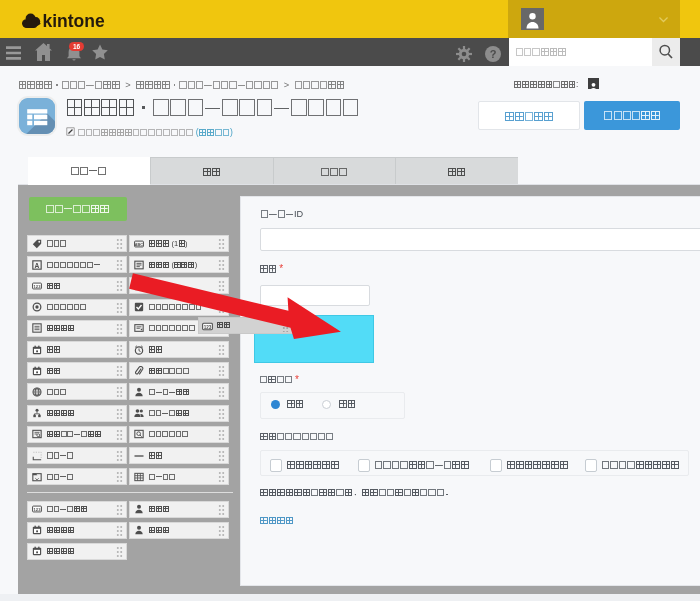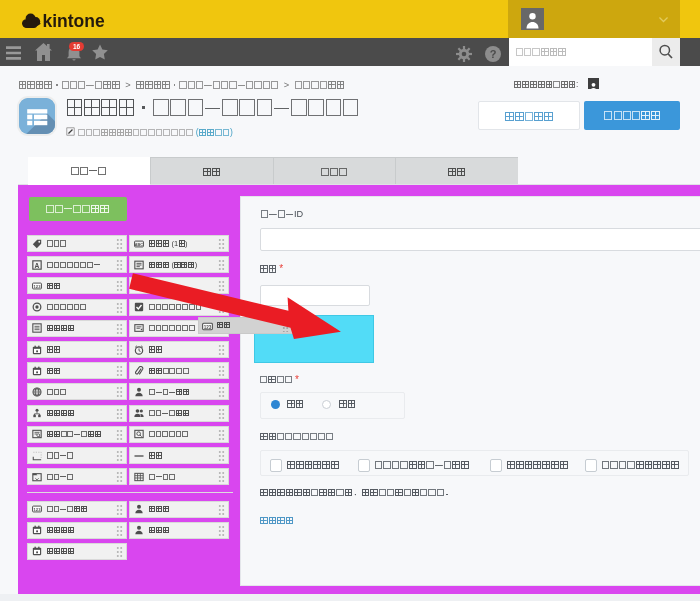--- a/index.html
+++ b/index.html
@@ -36,21 +36,21 @@
 #memo .mk{color:#45a0c4}
 .btn{position:absolute;height:29px;border-radius:2px;font-size:10.5px;text-align:center;line-height:29px}
 #bcancel{left:478px;top:101px;width:102px;background:#fff;border:1px solid #e2e5e9;color:#4194ca}
 #bupd{left:584px;top:101px;width:96px;background:#3b97da;color:#fff}
 
 .tab{position:absolute;top:157px;height:28px;width:122.5px;font-size:10px;color:#3c3c3c;
  text-align:center;line-height:28px;background:#d8dadb;border-left:1px solid #c8cbcc;border-top:1px solid #c8cbcc}
 .tab.on{background:#fff;border:none;z-index:3}
 #tabline{left:18px;top:184px;width:682px;height:1px;background:#e0e2e6;z-index:1}
 
-#panel{left:18px;top:185px;width:682px;height:409px;background:#d946ef;z-index:2}
+#panel{left:18px;top:185px;width:682px;height:409px;background:#a3a3a3;z-index:2}
 #farea{left:221.5px;top:10.5px;width:461px;height:390px;background:#f7f8fa;
  border:1px solid #e4e6ea;border-right:none}
 
 #savebtn{left:10.5px;top:12px;width:98px;height:24px;background:#7dc05e;border-radius:2px;
  color:#fff;font-size:10px;text-align:center;line-height:24px}
 
 .pi{position:absolute;width:100.5px;height:17px;background:#f1f1f1;border:1px solid #d9d9d9;
  font-size:7.5px;color:#3a3a3a;line-height:15px;white-space:nowrap}
 .pi svg{position:absolute;left:4px;top:2.5px;width:10px;height:10px}
 .pi .tx{position:absolute;left:19px;top:0}

